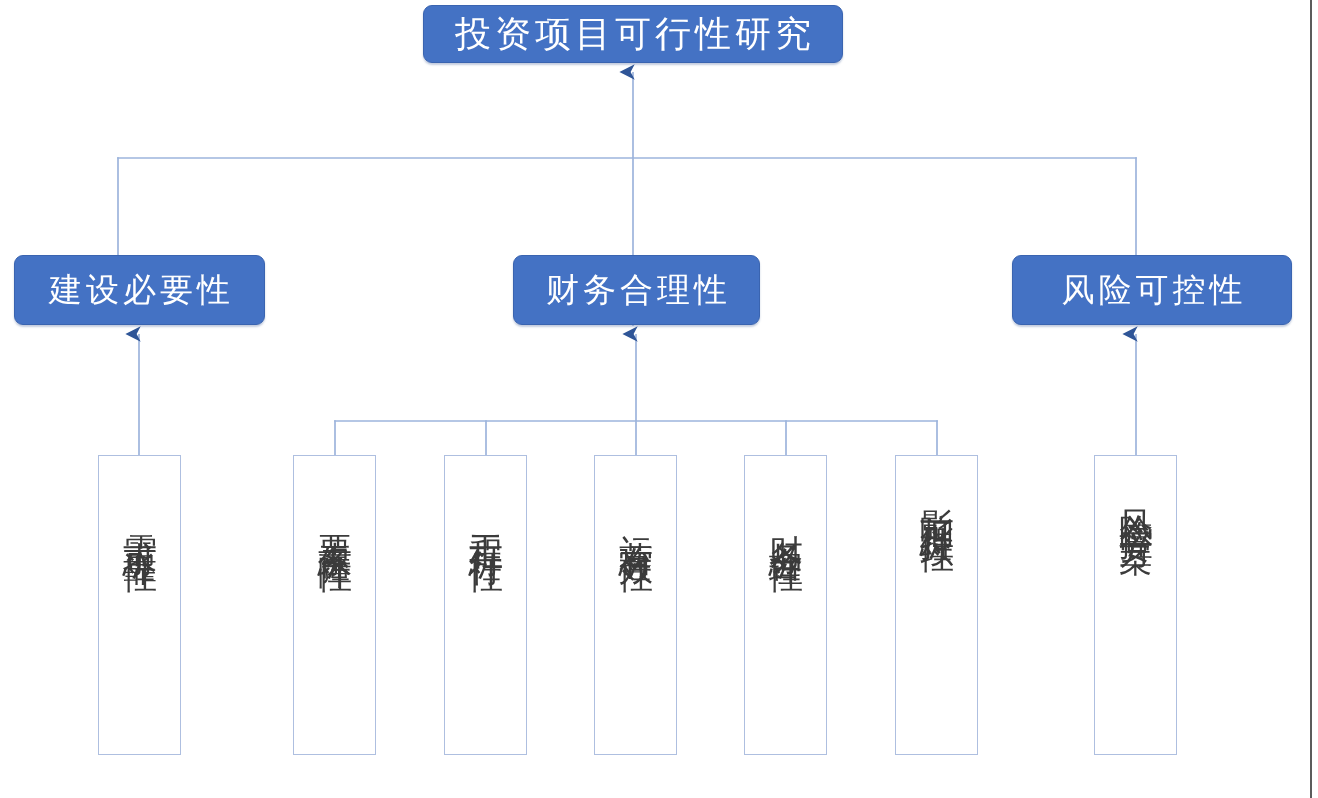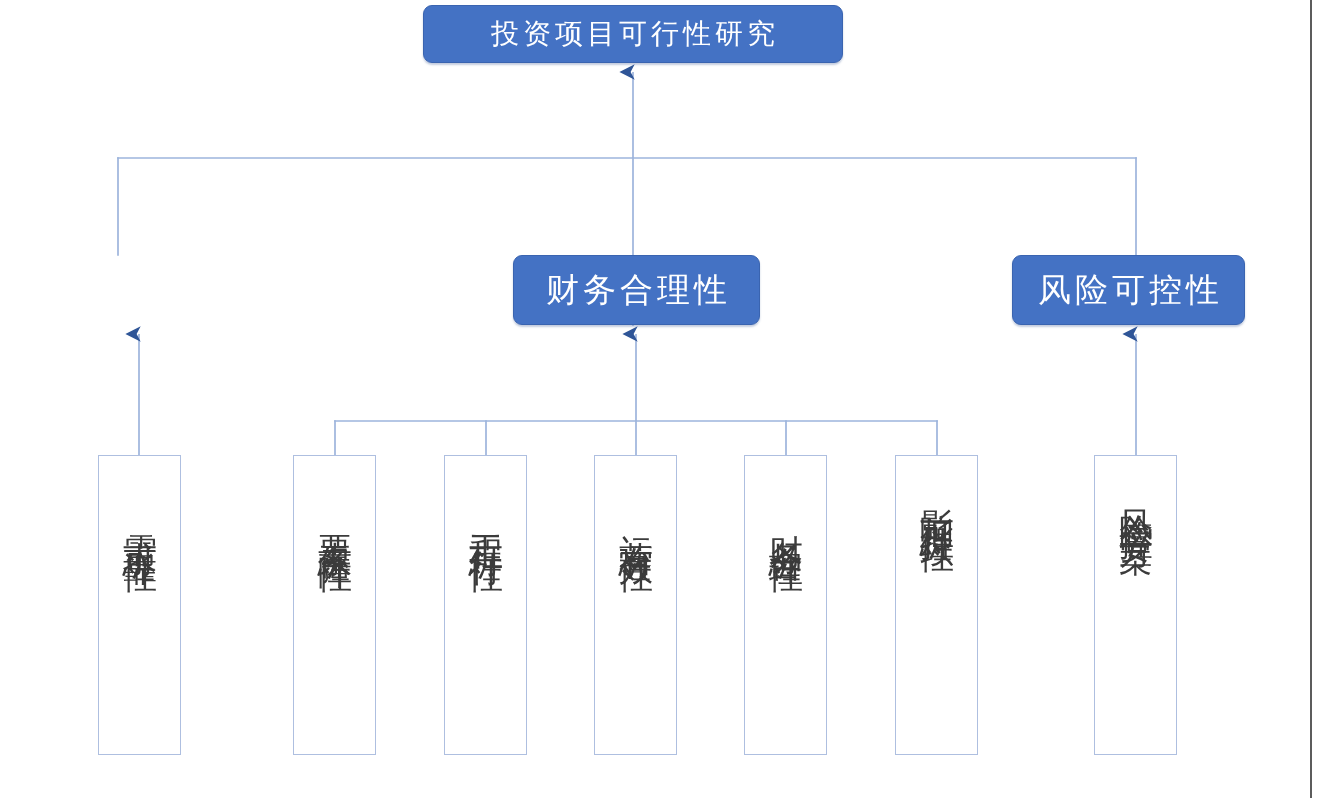--- a/index.html
+++ b/index.html
@@ -37,21 +37,21 @@
     display: flex;
     align-items: center;
     justify-content: center;
     color: #ffffff;
     letter-spacing: 4px;
     text-indent: 4px;
     white-space: nowrap;
     line-height: 1;
   }
   .node-root {
-    font-size: 28px;
+    font-size: 36px;
   }
   .node-branch {
     font-size: 33px;
   }
 
   
   .node-leaf {
     position: absolute;
     box-sizing: border-box;
     background: #ffffff;
@@ -115,24 +115,25 @@
       <path d="M786,421 L786,455"></path>
       <path d="M937,421 L937,455"></path>
     </g>
     <path d="M636,421 L636,334" stroke="#9db4dc" stroke-width="1.7" fill="none" marker-end="url(#arrowUp)"></path>
 
     <path d="M1136,455 L1136,334" stroke="#9db4dc" stroke-width="1.7" fill="none" marker-end="url(#arrowUp)"></path>
   </svg>
 
   <div class="node-filled node-root" style="left:423px; top:5px; width:420px; height:58px;">投资项目可行性研究</div>
 
+  <div class="node-filled node-branch" style="left:14px; top:255px; width:251px; height:70px;">建设必要性</div>
 
   <div class="node-filled node-branch" style="left:513px; top:255px; width:247px; height:70px;">财务合理性</div>
 
-  <div class="node-filled node-branch" style="left:1012px; top:255px; width:233px; height:70px;">风险可控性</div>
+  <div class="node-filled node-branch" style="left:1012px; top:255px; width:280px; height:70px;">风险可控性</div>
 
   <div class="node-leaf" style="left:98px; top:455px; width:83px; height:300px;">
     <span class="vtext">需求可靠性</span>
   </div>
 
   <div class="node-leaf" style="left:293px; top:455px; width:83px; height:300px;">
     <span class="vtext">要素保障性</span>
   </div>
 
   <div class="node-leaf" style="left:444px; top:455px; width:83px; height:300px;">

